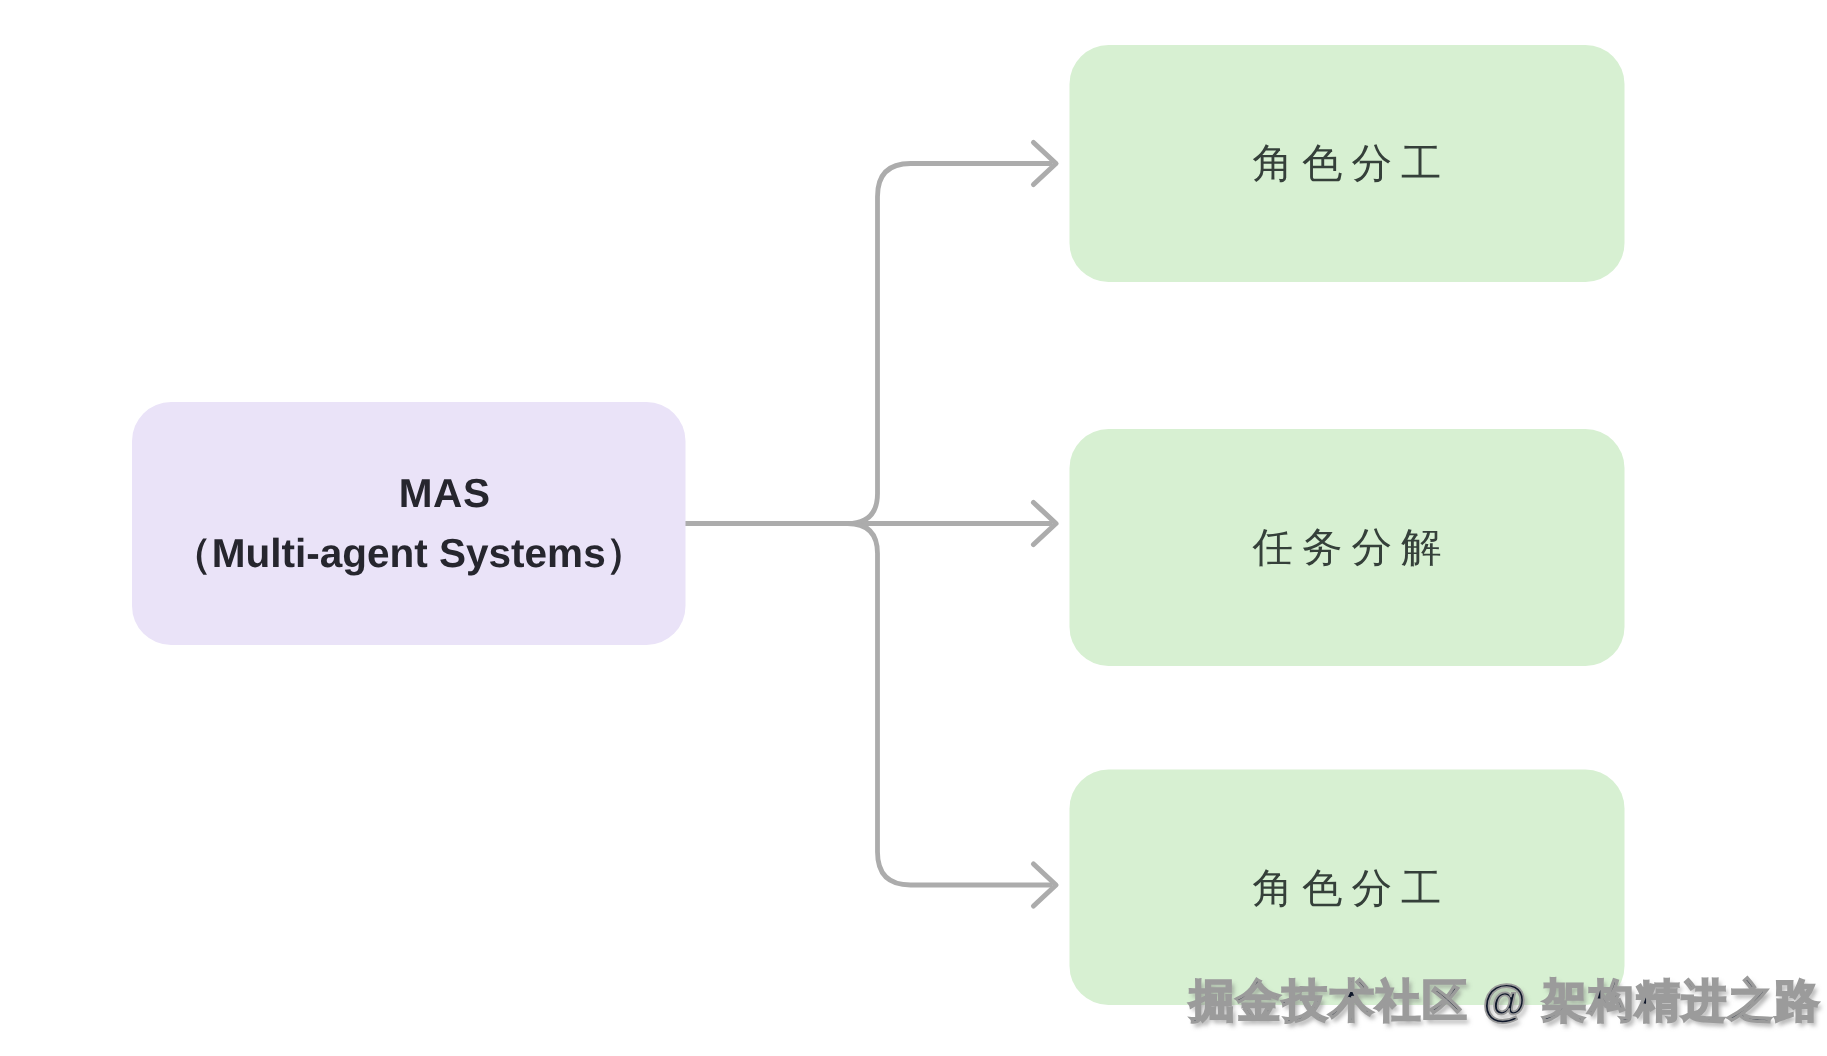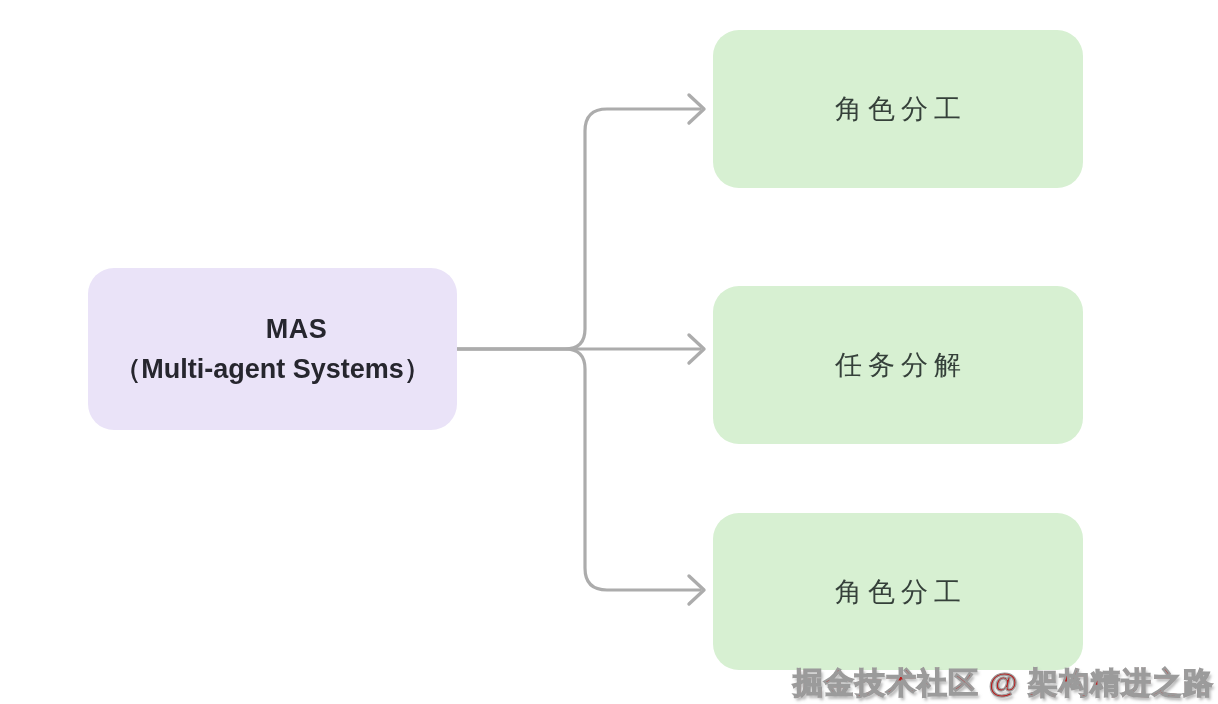--- a/index.html
+++ b/index.html
@@ -77,25 +77,25 @@
   .node.leaf-3 { top: 513px; height: 157px; }
   .leaf-label {
     font-size: 27px;
     font-weight: 400;
     letter-spacing: 6px;
     padding-left: 6px; 
   }
   .watermark {
     position: absolute;
     right: 4px;
-    bottom: 0;
+    bottom: 16px;
     font-size: 30px;
     font-weight: 700;
     letter-spacing: 1px;
-    color: #b91c1c;
+    color: #0f172a;
     -webkit-text-stroke: 1.2px #9b9b9b;
     text-shadow: 2px 3px 3px rgba(115, 115, 115, 0.55);
     white-space: nowrap;
   }
 </style>
 </head>
 <body>
 
 <div class="canvas">
 

